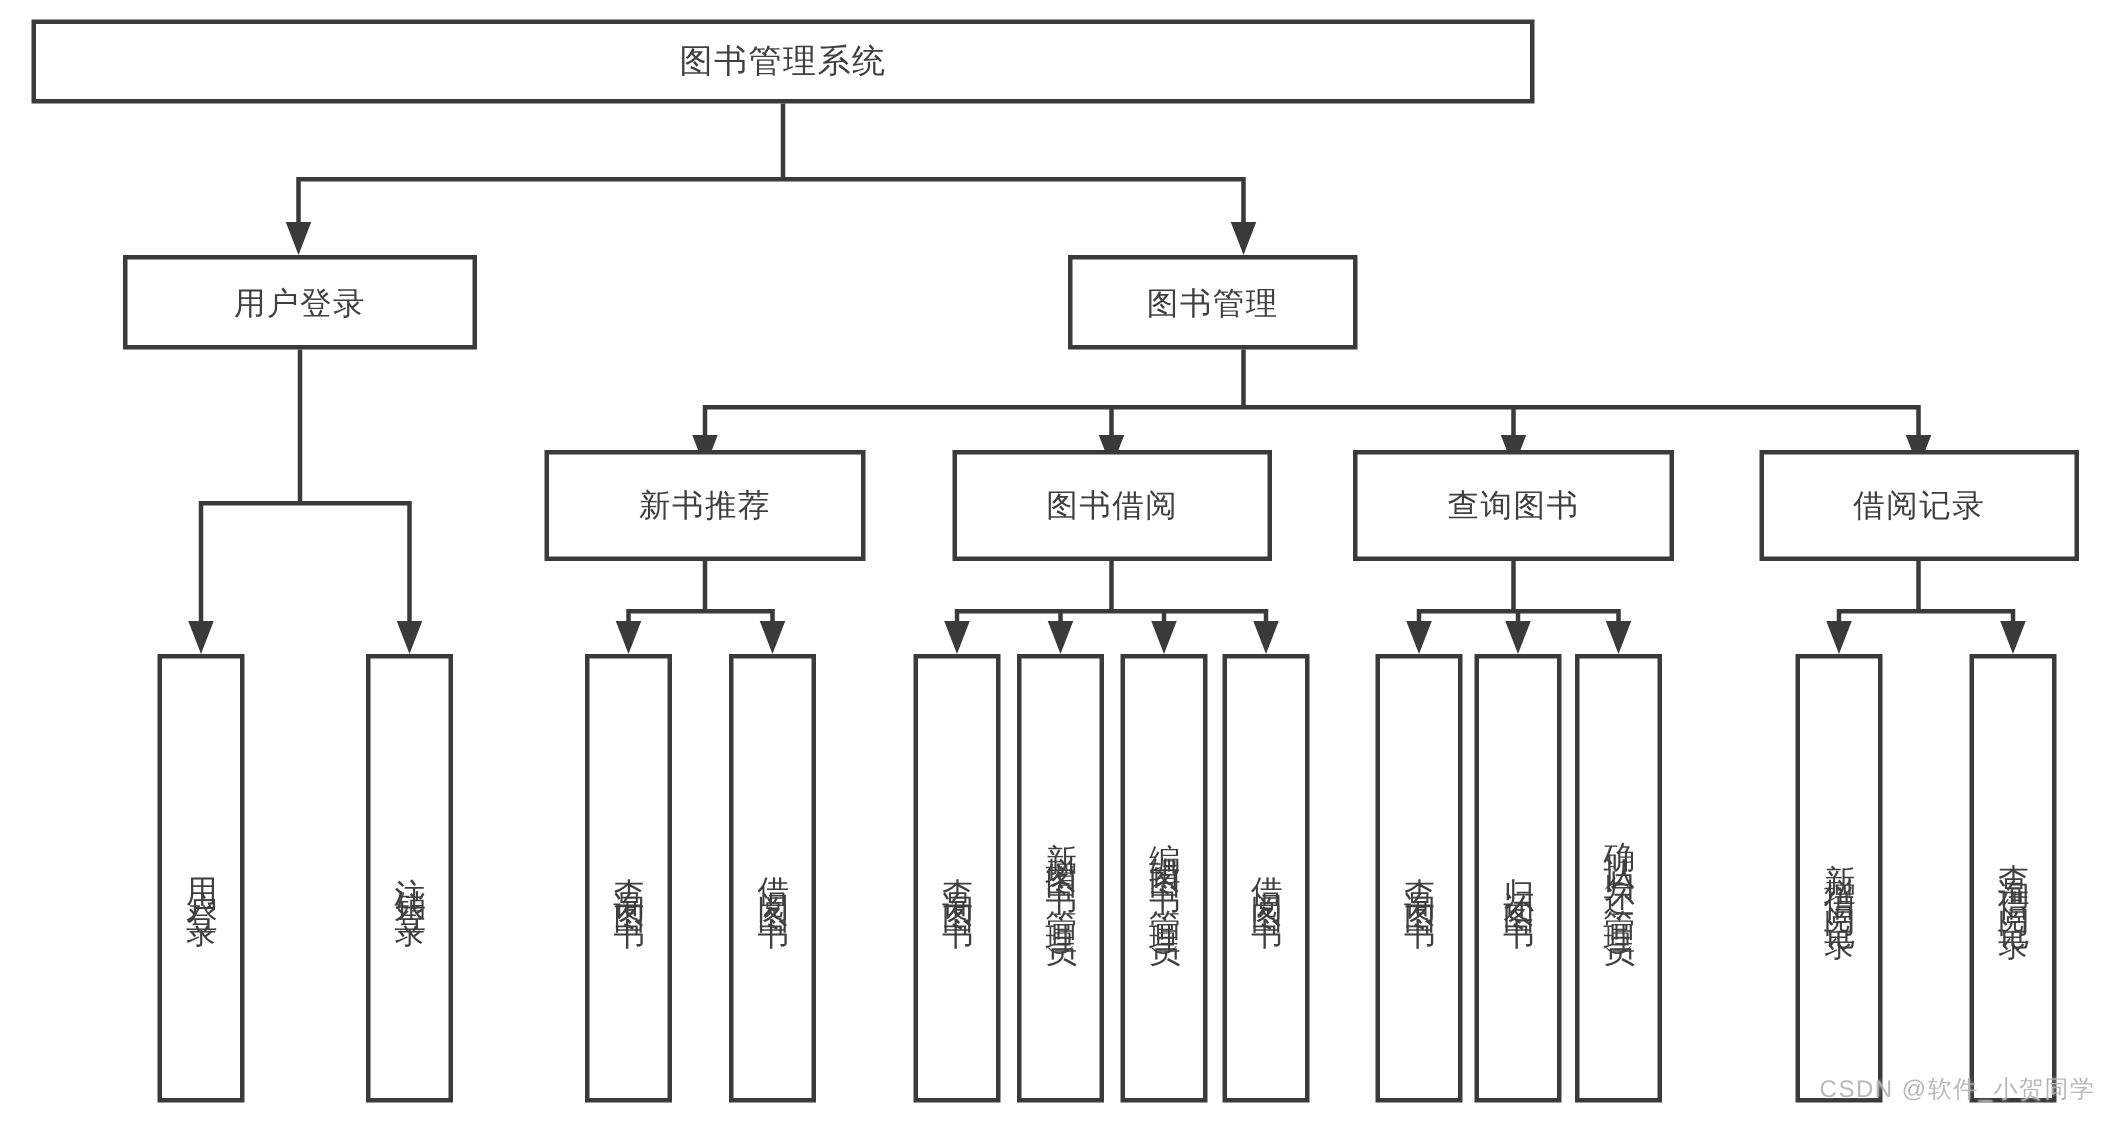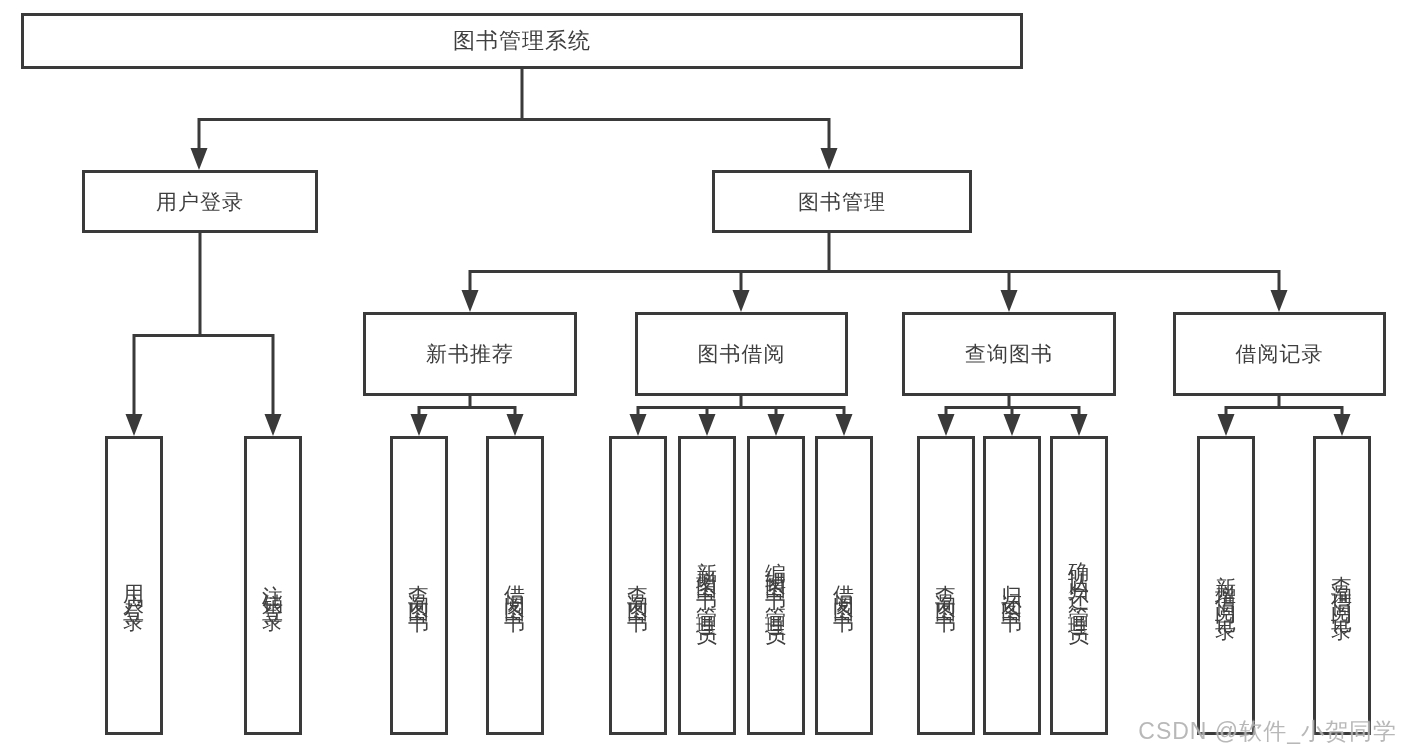--- a/index.html
+++ b/index.html
@@ -25,36 +25,36 @@
     background:#fff;
     border:3px solid var(--line);
     display:flex;align-items:center;justify-content:center;
     color:var(--text);
     font-size:21px;
     letter-spacing:1px;
     z-index:2;
   }
   .node.root{left:21px;top:13px;width:1002px;height:56px;font-size:22px;text-align:right;}
   .node.lvl2{top:170px;height:63px;}
-  .node.lvl3{top:312px;height:84px;}
+  .node.lvl3{top:300px;height:74px;}
   .node.leaf{top:436px;width:58px;height:299px;}
   .leaf .vtext{
     writing-mode:vertical-rl;
     text-orientation:upright;
     letter-spacing:9px;
     line-height:1;
     font-size:21px;
     color:var(--text);
     white-space:nowrap;
   }
   .watermark{
     position:absolute;
     right:8px;top:716px;
     z-index:5;
-    font-size:23px;
+    font-size:16px;
     color:var(--watermark);
     letter-spacing:1px;
     opacity:.92;
     text-shadow:0 0 2px rgba(255,255,255,.8);
   }
 </style>
 </head>
 <body>
 
 <div class="canvas">
@@ -102,21 +102,21 @@
       M1333.5 414 L1350.5 414 L1342 436 Z"></path>
   </svg>
 
   <div class="node root">
     <span>图书管理系统</span>
   </div>
 
   <div class="node lvl2" style="left:82px;width:236px;">
     <span>用户登录</span>
   </div>
-  <div class="node lvl2" style="left:712px;width:260px;justify-content:center;">
+  <div class="node lvl2" style="left:712px;width:193px;justify-content:center;">
     <span>图书管理</span>
   </div>
 
   <div class="node lvl3" style="left:363px;width:214px;">
     <span>新书推荐</span>
   </div>
   <div class="node lvl3" style="left:635px;width:213px;font-family:Liberation Serif, serif;">
     <span>图书借阅</span>
   </div>
   <div class="node lvl3" style="left:902px;width:214px;">

